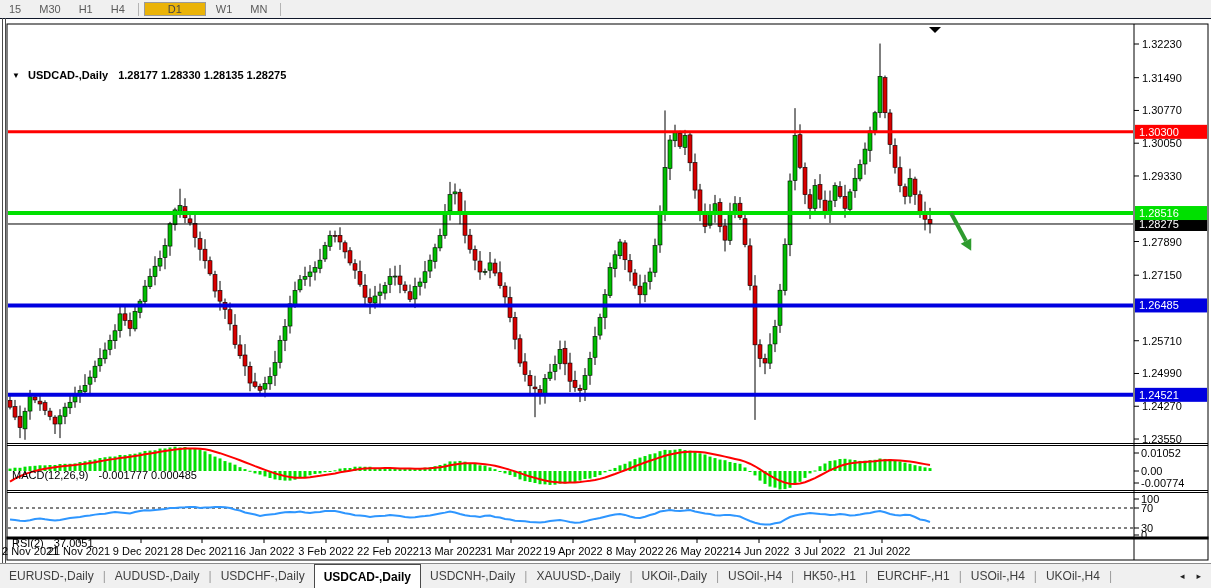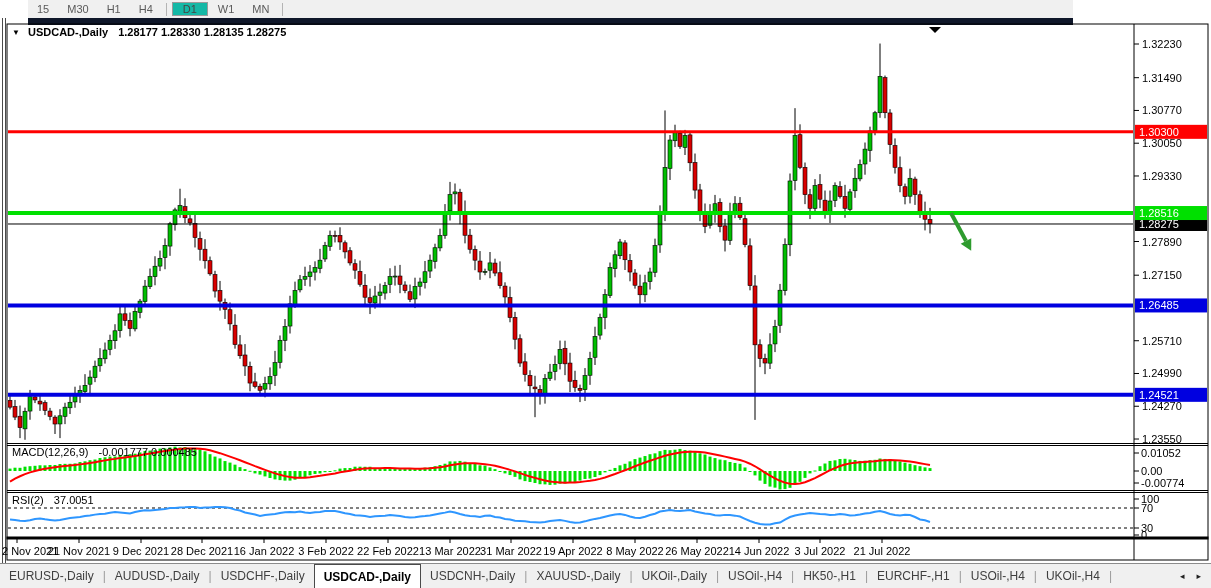--- a/index.html
+++ b/index.html
@@ -1,29 +1,29 @@
 <!DOCTYPE html>
 <html><head>
 <meta charset="utf-8">
 <style>
   html,body{margin:0;padding:0}
   body{width:1211px;height:588px;overflow:hidden;position:relative;background:#fff;
        font-family:"Liberation Sans",sans-serif;}
   
-  .toolbar{position:absolute;left:0;top:0;width:1045px;height:18px;background:#f0f0f0;
-           border-bottom:7px solid #0f172a;display:flex;align-items:center;font-size:11px;color:#5a5a5a;margin-left:28px;}
+  .toolbar{position:absolute;left:0;top:0;width:1211px;height:18px;background:#f0f0f0;
+           border-bottom:1px solid #0f172a;display:flex;align-items:center;font-size:11px;color:#5a5a5a;}
   .tfbtn{padding:1px 8px;margin:0 1px;cursor:default;}
-  .tfbtn.sel{background:#14b8a6;border:1px solid #9a9a9a;padding:0 10px;color:#444;}
+  .tfbtn.sel{background:#eab308;border:1px solid #9a9a9a;padding:0 23px;color:#444;}
   .tfsep{width:1px;height:13px;background:#b4b4b4;margin:0 4px;}
   
   svg#chart{position:absolute;left:0;top:18px;}
   
   .edge{position:absolute;top:18px;height:545px;width:1px;background:#4a4a4a;}
   
-  .overlay{position:absolute;font-size:11px;color:#000;white-space:nowrap;z-index:5;}
+  .overlay{position:absolute;font-size:11px;color:#000;white-space:nowrap;z-index:5;margin-top:43px;}
   .title-row{font-weight:bold;}
   .dd-icon{font-size:8px;margin-right:5px;position:relative;top:-1px;}
   .sp{margin-left:7px;}
   
   .tabbar{position:absolute;left:0;top:563px;width:1211px;height:25px;background:#f0f0f0;
           border-top:1px solid #8c8c8c;display:flex;align-items:stretch;font-size:12px;color:#3f3f3f;box-sizing:border-box;}
   .tab{display:flex;align-items:center;padding:0 9px;cursor:default;}
   .tab.sel{background:#fff;border:1px solid #4a4a4a;border-bottom:none;font-weight:bold;color:#000;}
   .tabsep{display:flex;align-items:center;color:#9a9a9a;}
   .tab-arrows{margin-left:auto;display:flex;align-items:center;gap:12px;padding:0 10px 0 4px;color:#222;font-size:9px;}
@@ -730,21 +730,21 @@
       </clipPath>
     </defs>
   </svg>
 
 <div class="overlay title-row" style="left:12px;top:26px">
   <span class="dd-icon">▼</span>
   <span>USDCAD-,Daily</span>
   <span class="sp">1.28177 1.28330 1.28135 1.28275</span>
 </div>
 
-<div class="overlay" style="left:12px;top:446px">
+<div class="overlay" style="left:12px;top:426px">
   <span>MACD(12,26,9)</span>
   <span class="sp">-0.001777 0.000485</span>
 </div>
 
 <div class="overlay" style="left:12px;top:494px">
   <span>RSI(2)</span>
   <span class="sp">37.0051</span>
 </div>
 
 <div class="tabbar" id="tabbar">

